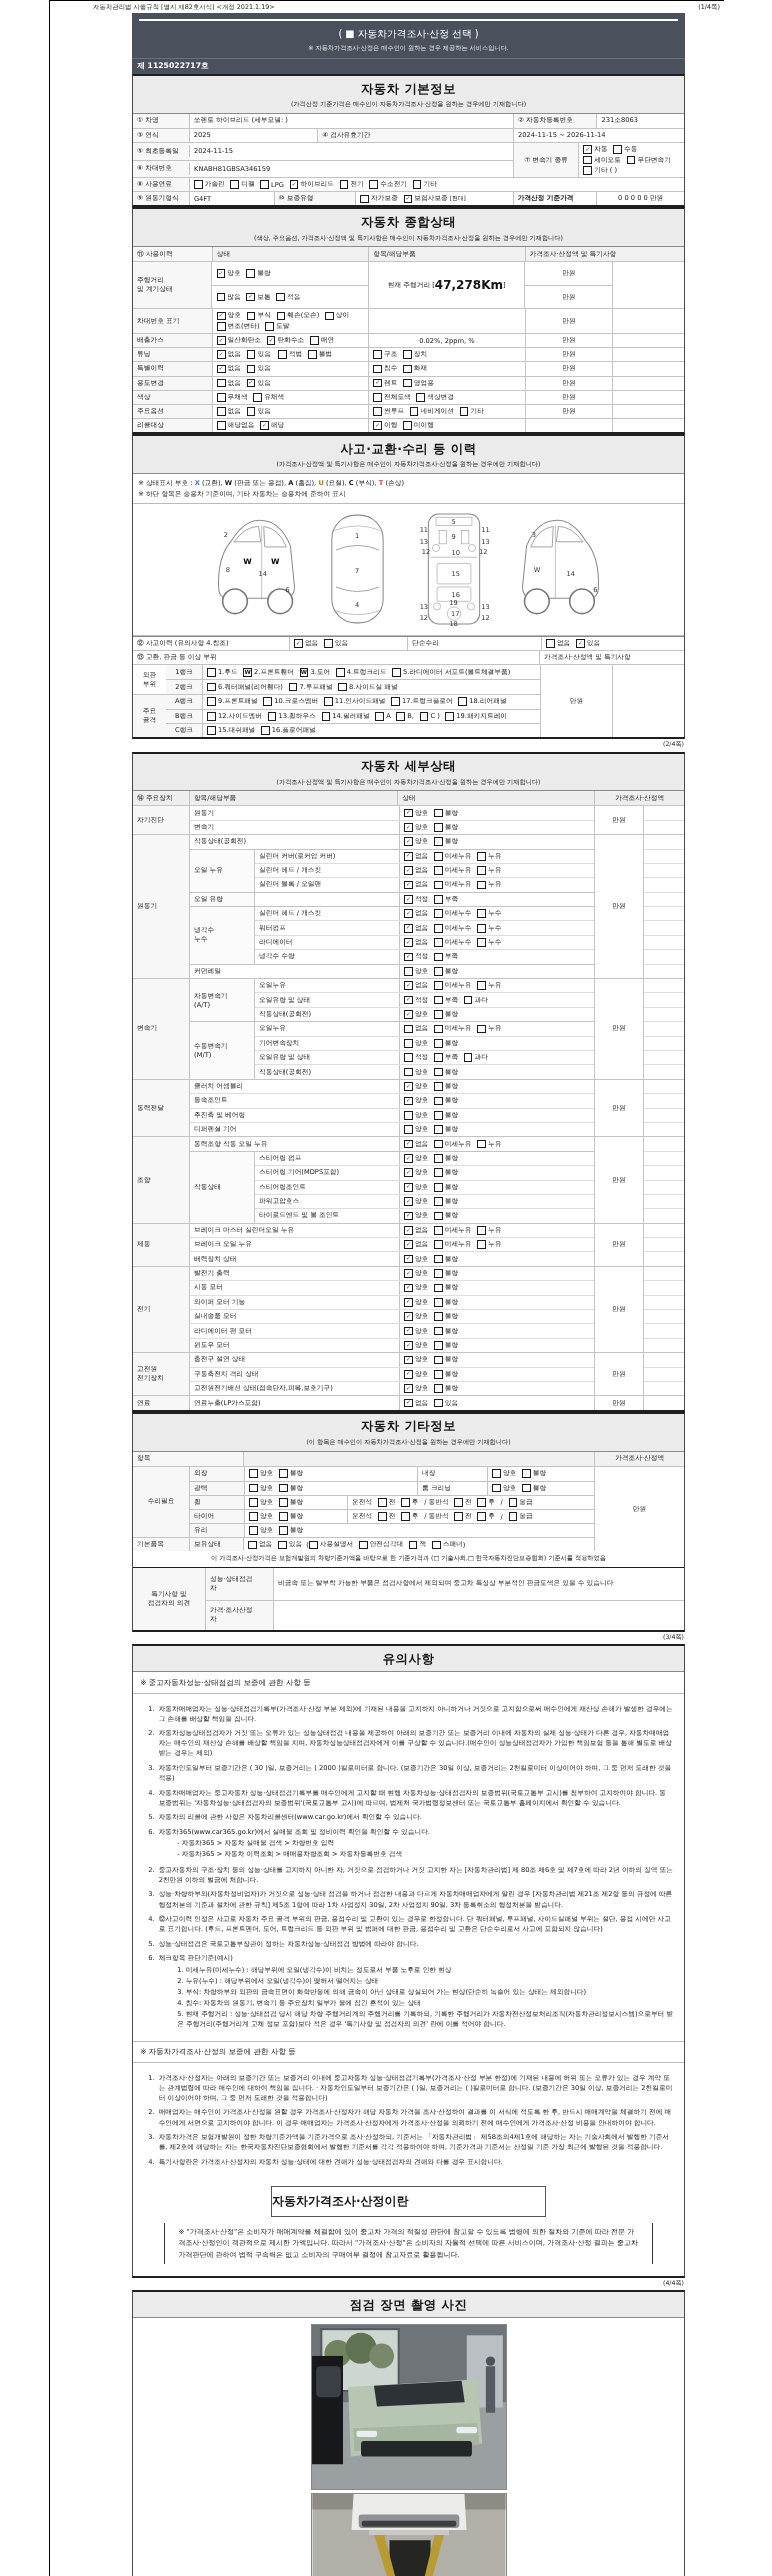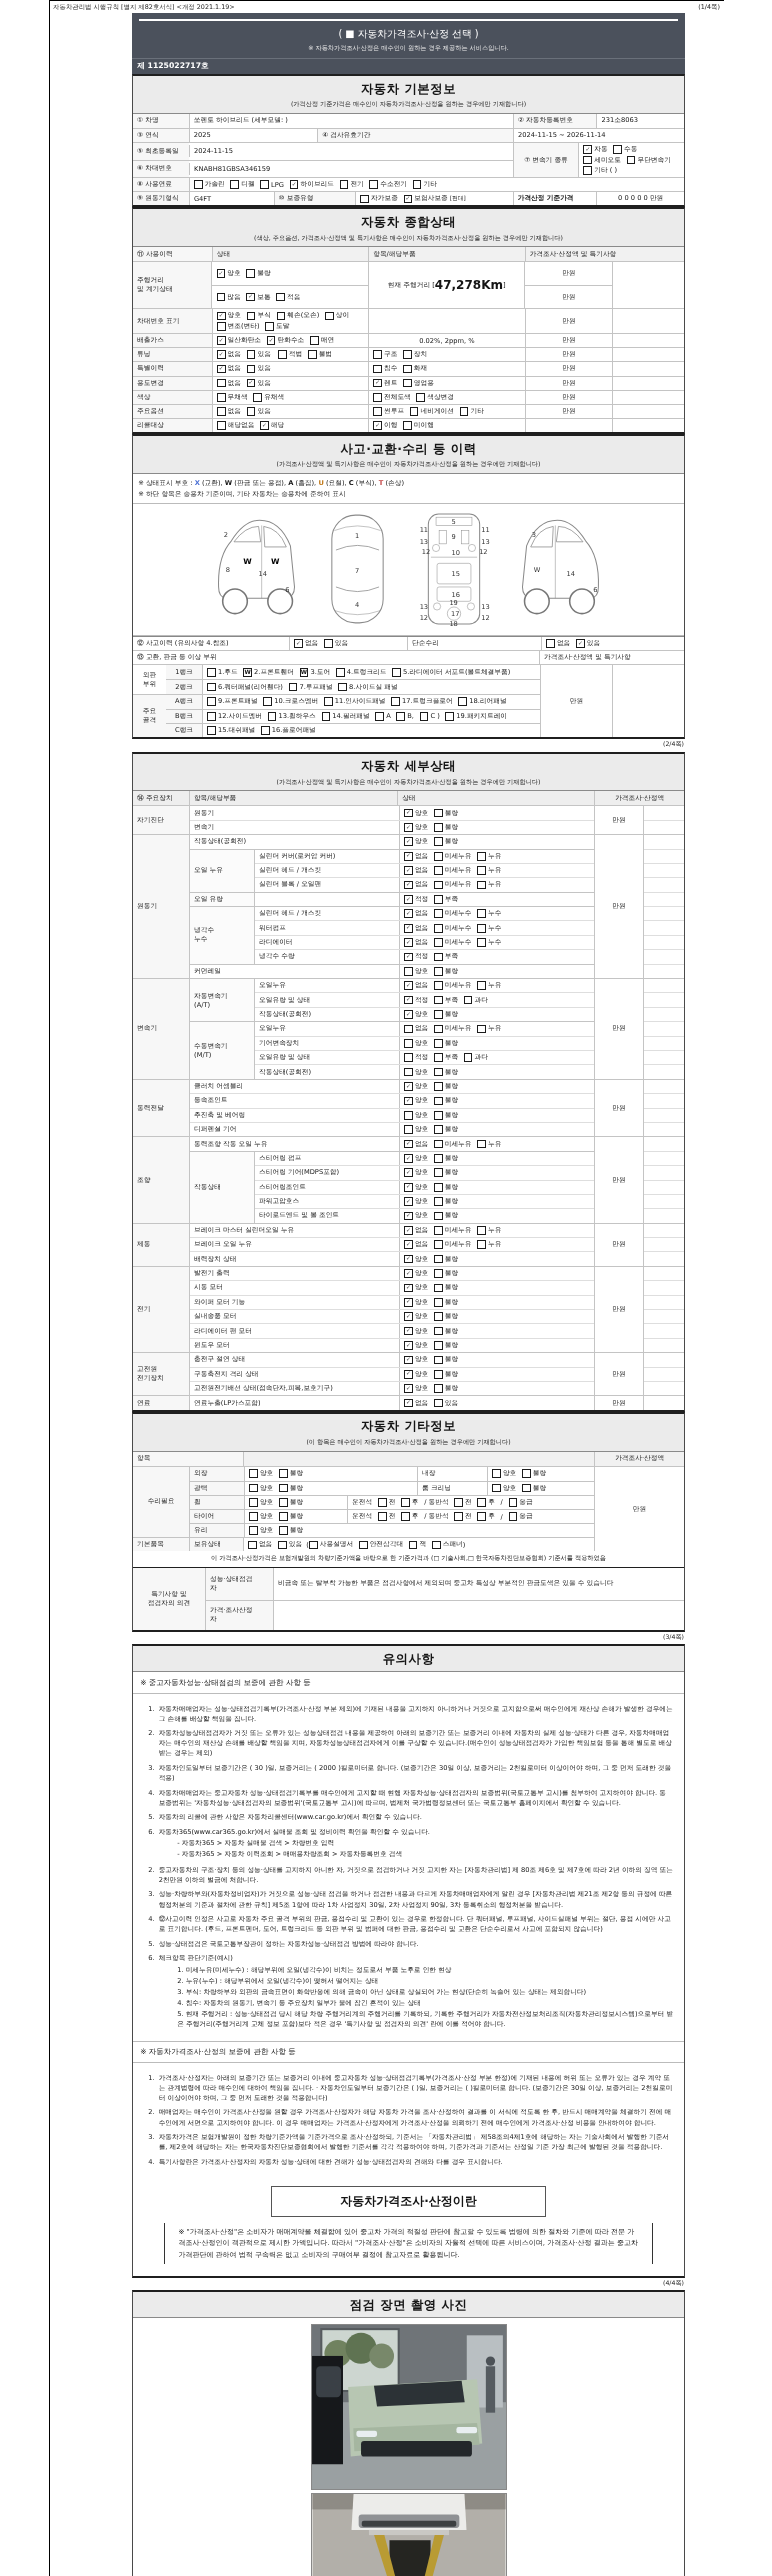--- a/index.html
+++ b/index.html
@@ -1,20 +1,20 @@
 <!DOCTYPE html>
 <html style="font-size:8.2px"><head>
 <meta charset="utf-8">
 <style>
   html,body{margin:0;padding:0;background:#fff;}
   body{width:773px;height:2576px;overflow:hidden;position:relative;
        font-family:"DejaVu Sans","Liberation Sans",sans-serif;color:#151515;font-size:6.7px;}
   .frame{position:absolute;left:49px;top:0;width:675px;height:2576px;
          border-left:1px solid #000;border-top:1.5px solid #000;box-sizing:border-box;}
-  .topnote-row{display:flex;justify-content:space-between;padding:1.5px 4.1px 1px 3.1px;font-size:6.4px;color:#222;}
+  .topnote-row{display:flex;justify-content:space-between;padding:1.5px 4.1px 1px 3.1px;font-size:6.4px;color:#222;margin-left:40px;}
   .content{margin-left:82px;width:553px;}
   .pgmark-row{text-align:right;font-size:6.2px;padding:1.5px 1px 2.1px 0;color:#222;}
 
   
   .titleband{background:#4b515c;color:#fff;text-align:center;padding:4.1px 0 0;}
   .tline{height:2.6px;background:#fff;margin:2.1px 7.2px 7.2px;}
   .titleband h1{margin:1px 0 3.1px;font-size:17.5px;letter-spacing:1px;font-weight:700;}
   .titleband .subtitle{font-size:9.8px;margin-bottom:2.1px;}
   .titleband .subnote{font-size:6.2px;color:#e8e8e8;margin-bottom:5.2px;}
   .docno{text-align:left;font-size:7.7px;font-weight:700;padding:2.1px 5.2px 3.1px;border-top:0.5px solid #6a707a;}
@@ -69,21 +69,21 @@
   .finalrow .amount{display:inline-block;border:0.5px solid #999;background:#f4f4f4;font-size:9.3px;
                     padding:1px 6.2px;margin-left:9.3px;vertical-align:middle;}
   .finalnote{font-size:6.2px;padding:2.1px 0 4.1px;text-align:center;border-bottom:1px solid #1f1f1f;}
 
   .notice-sub{padding:5.2px 7.2px;font-size:7.5px;border-bottom:0.5px solid #bbb;font-weight:400;}
   .nlist{padding:5.2px 10.3px 6.2px 8.2px;line-height:1.5;}
   .ni{display:flex;margin:4.6px 0;}
   .ni .n{width:13.4px;text-align:right;margin-right:4.1px;flex:none;}
   .ni .t{flex:1;}
   .nsub{margin:1px 0 1px 18.5px;}
-  .pricebox{border:0.5px solid #555;width:273px;margin:8.2px auto 6.2px;text-align:center;
+  .pricebox{border:0.5px solid #555;width:273px;margin:8.2px auto 6.2px;
             font-size:12px;font-weight:700;padding:6.2px 0;}
   .boxpara{width:489px;margin:0 auto 11.3px;border-left:1px solid #333;border-right:1px solid #333;
            padding:3.1px 13.4px;box-sizing:border-box;line-height:1.65;font-size:7px;}
 
   .photoarea{display:flex;flex-direction:column;align-items:center;padding:5.2px 0 2.1px;gap:3.1px;}
   .photo{border:0.5px solid #888;}
 </style>
 </head>
 <body>
 

